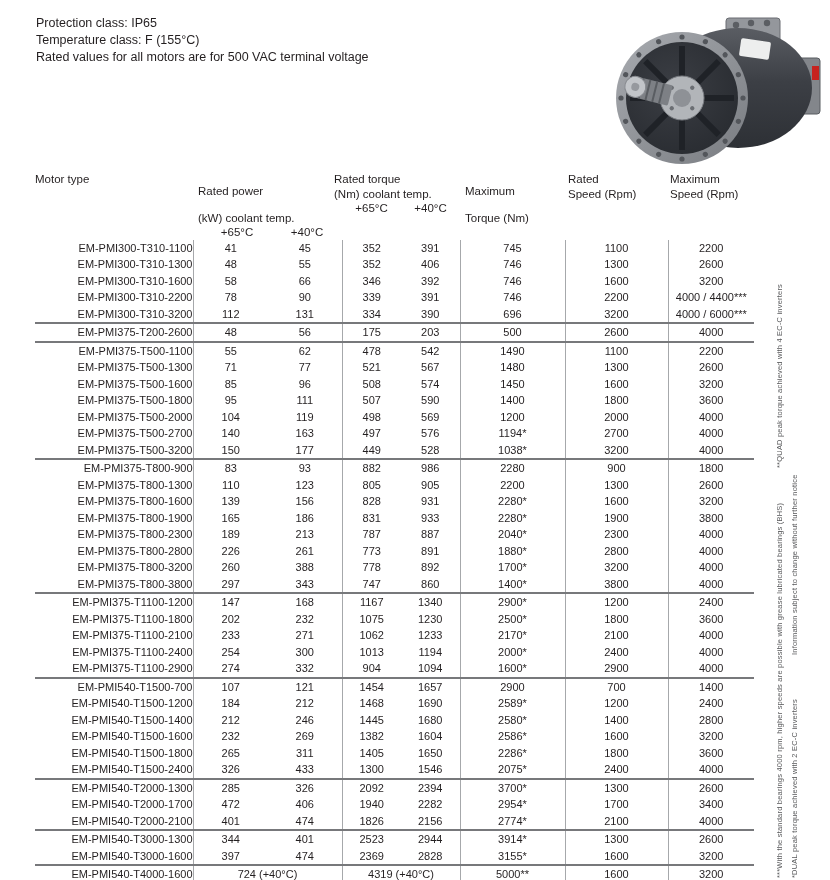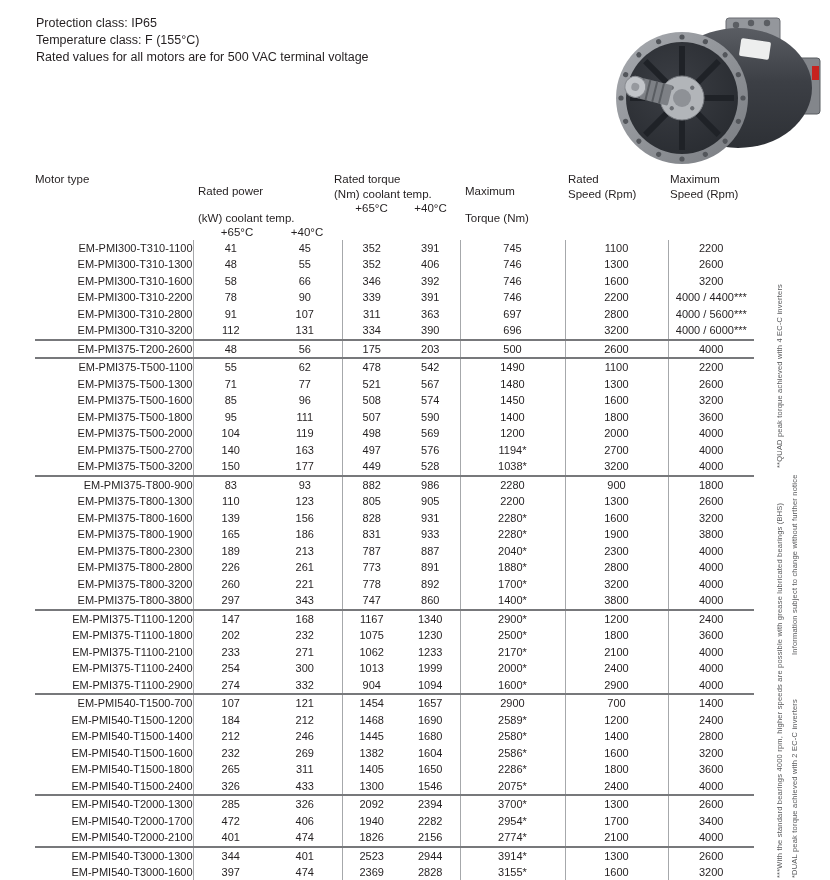--- a/index.html
+++ b/index.html
@@ -243,30 +243,20 @@
           <td class="td-model">EM-PMI300-T310-2200</td>
           <td class="td-num vline td-p65">78</td>
           <td class="td-num td-p40">90</td>
           <td class="td-num vline td-t65">339</td>
           <td class="td-num td-t40">391</td>
           <td class="td-num vline td-maxt">746</td>
           <td class="td-num vline td-rspeed">2200</td>
           <td class="td-num vline td-mspeed">4000 / 4400***</td>
         </tr>
         <tr>
-          <td class="td-model">EM-PMI300-T310-2800</td>
-          <td class="td-num vline td-p65">91</td>
-          <td class="td-num td-p40">107</td>
-          <td class="td-num vline td-t65">311</td>
-          <td class="td-num td-t40">363</td>
-          <td class="td-num vline td-maxt">697</td>
-          <td class="td-num vline td-rspeed">2800</td>
-          <td class="td-num vline td-mspeed">4000 / 5600***</td>
-        </tr>
-        <tr>
           <td class="td-model">EM-PMI300-T310-3200</td>
           <td class="td-num vline td-p65">112</td>
           <td class="td-num td-p40">131</td>
           <td class="td-num vline td-t65">334</td>
           <td class="td-num td-t40">390</td>
           <td class="td-num vline td-maxt">696</td>
           <td class="td-num vline td-rspeed">3200</td>
           <td class="td-num vline td-mspeed">4000 / 6000***</td>
         </tr>
         <tr class="group-start">
@@ -405,21 +395,21 @@
           <td class="td-num td-p40">261</td>
           <td class="td-num vline td-t65">773</td>
           <td class="td-num td-t40">891</td>
           <td class="td-num vline td-maxt">1880*</td>
           <td class="td-num vline td-rspeed">2800</td>
           <td class="td-num vline td-mspeed">4000</td>
         </tr>
         <tr>
           <td class="td-model">EM-PMI375-T800-3200</td>
           <td class="td-num vline td-p65">260</td>
-          <td class="td-num td-p40">221</td>
+          <td class="td-num td-p40">388</td>
           <td class="td-num vline td-t65">778</td>
           <td class="td-num td-t40">892</td>
           <td class="td-num vline td-maxt">1700*</td>
           <td class="td-num vline td-rspeed">3200</td>
           <td class="td-num vline td-mspeed">4000</td>
         </tr>
         <tr>
           <td class="td-model">EM-PMI375-T800-3800</td>
           <td class="td-num vline td-p65">297</td>
           <td class="td-num td-p40">343</td>
@@ -457,21 +447,21 @@
           <td class="td-num td-t40">1233</td>
           <td class="td-num vline td-maxt">2170*</td>
           <td class="td-num vline td-rspeed">2100</td>
           <td class="td-num vline td-mspeed">4000</td>
         </tr>
         <tr>
           <td class="td-model">EM-PMI375-T1100-2400</td>
           <td class="td-num vline td-p65">254</td>
           <td class="td-num td-p40">300</td>
           <td class="td-num vline td-t65">1013</td>
-          <td class="td-num td-t40">1999</td>
+          <td class="td-num td-t40">1194</td>
           <td class="td-num vline td-maxt">2000*</td>
           <td class="td-num vline td-rspeed">2400</td>
           <td class="td-num vline td-mspeed">4000</td>
         </tr>
         <tr>
           <td class="td-model">EM-PMI375-T1100-2900</td>
           <td class="td-num vline td-p65">274</td>
           <td class="td-num td-p40">332</td>
           <td class="td-num vline td-t65">904</td>
           <td class="td-num td-t40">1094</td>

